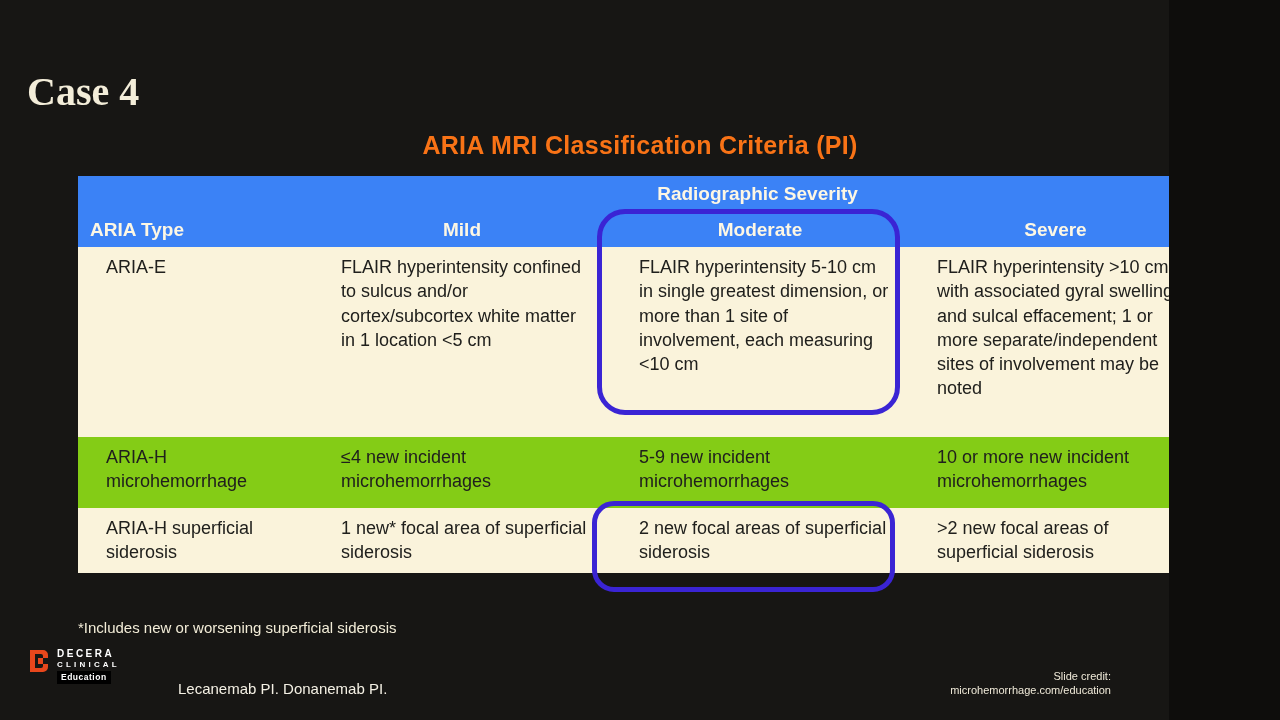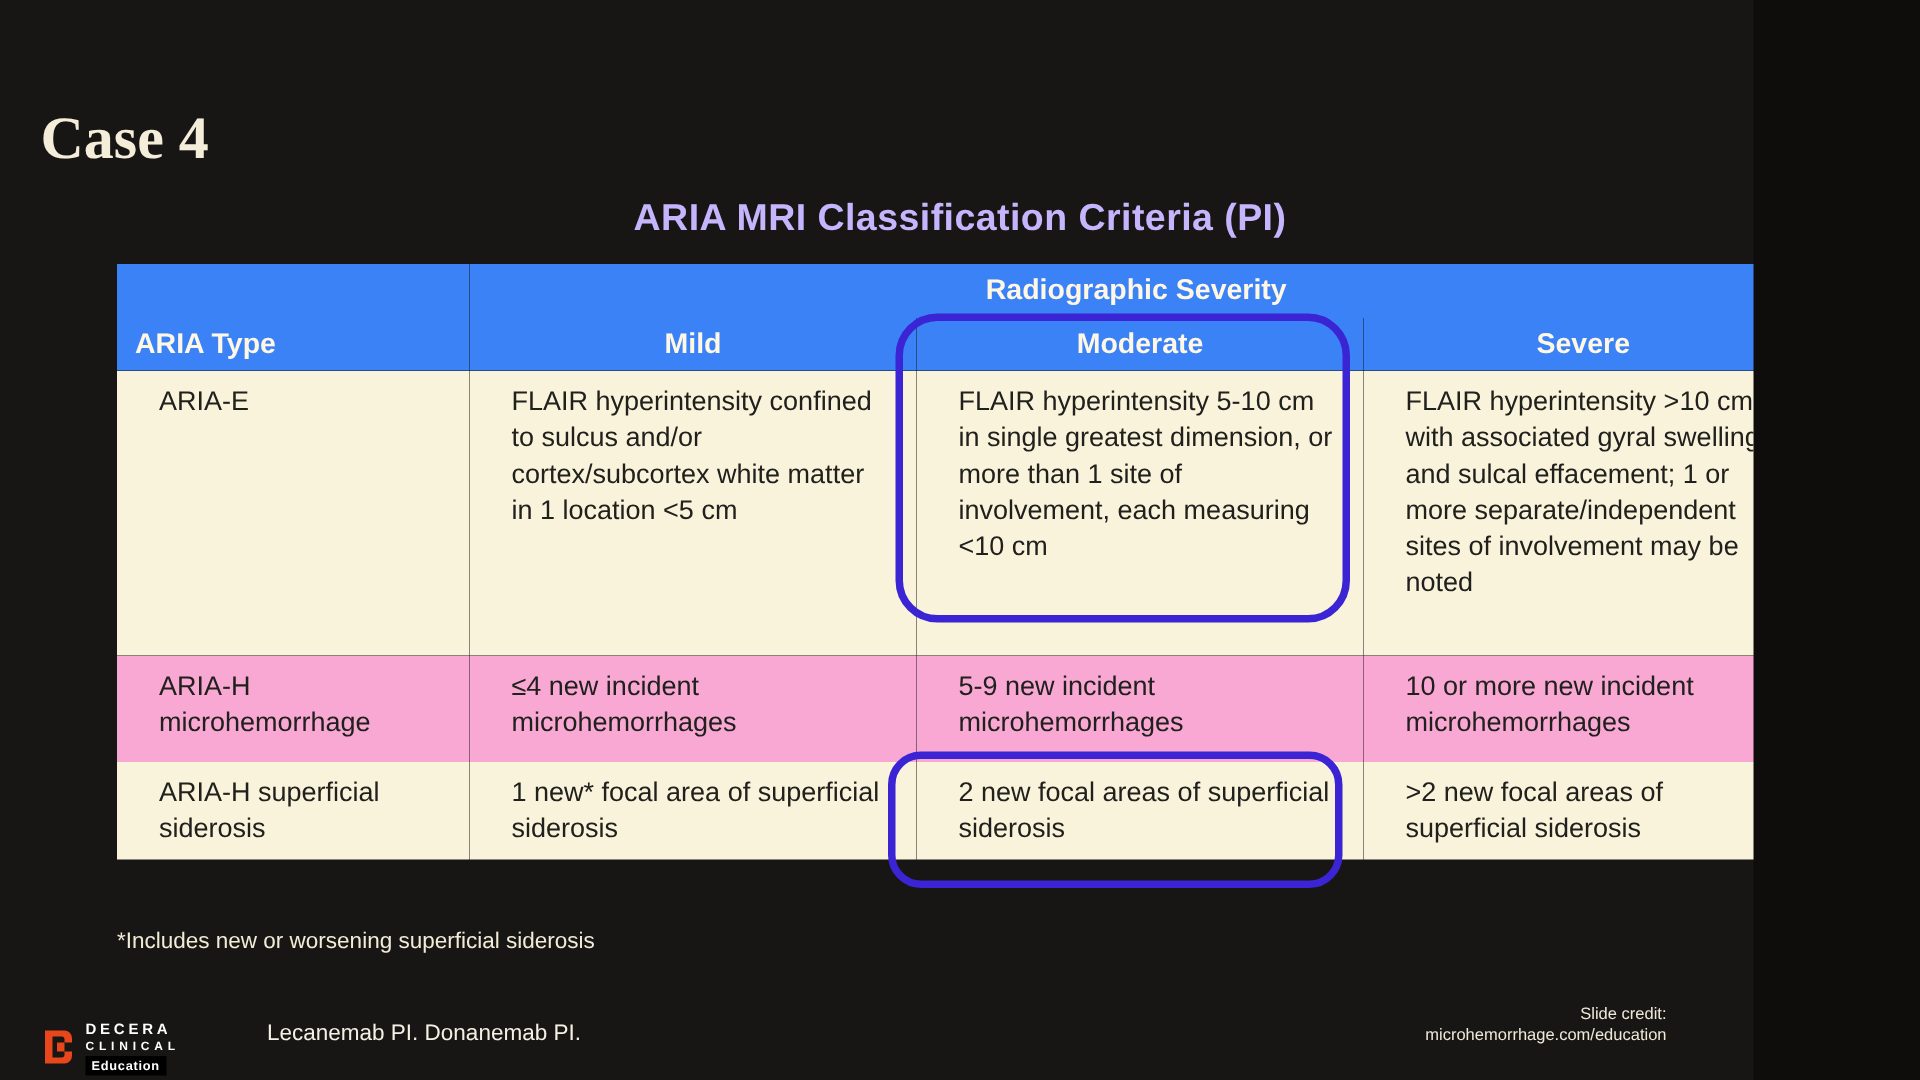--- a/index.html
+++ b/index.html
@@ -13,55 +13,55 @@
 
   .case-title {
     position:absolute; left:27px; top:68px;
     font-family:"Liberation Serif", serif;
     font-size:40px; font-weight:bold; color:#f3edd9;
   }
 
   .table-title {
     position:absolute; left:0; top:131px; width:1280px;
     text-align:center; font-size:25px; font-weight:bold;
-    color:#c4b5fd; letter-spacing:0.3px;
+    color:#f97316; letter-spacing:0.3px;
   }
 
   .aria-table {
     position:absolute; left:78px; top:176px; width:1124px;
     border-collapse:collapse; table-layout:fixed;
   }
   .aria-table td { overflow:hidden; }
 
   .orange-cell { background:#3b82f6; color:#fdf7e4; }
   .severity-cell { text-align:center; font-weight:bold; font-size:19px; }
   .col-head { text-align:center; font-weight:bold; font-size:19px; }
   .col-head-left { text-align:left; font-weight:bold; font-size:19px; padding-left:12px; }
 
   .row-cream td { background:#FAF3DB; }
-  .row-white td { background:#f9a8d4; }
+  .row-white td { background:#84cc16; }
 
   .body-cell {
     font-size:18px; color:#20201d; line-height:1.35;
     padding:8px 16px 8px 28px; vertical-align:top;
   }
 
   .annotation {
     position:absolute; border:5px solid #3A24D4; border-radius:28px;
     background:transparent; pointer-events:none;
   }
   .ann-aria-e { left:597px; top:209px; width:303px; height:206px; }
   .ann-siderosis { left:592px; top:501px; width:303px; height:91px; border-radius:22px; }
 
   .footnote {
     position:absolute; left:78px; top:619px;
     font-size:15px; color:#f2ecd7;
   }
 
-  .footer-logo { position:absolute; left:28px; top:647px; display:flex; gap:7px; align-items:flex-end;margin-top:33px; }
+  .footer-logo { position:absolute; left:28px; top:647px; display:flex; gap:7px; align-items:flex-start; }
   .logo-text { display:flex; flex-direction:column; gap:1px; padding-top:1px; }
   .logo-line1 { color:#ffffff; font-size:10px; font-weight:bold; letter-spacing:2.5px; }
   .logo-line2 { color:#ffffff; font-size:8px; font-weight:bold; letter-spacing:3.2px; }
   .logo-line3 {
     display:inline-block; align-self:flex-start; margin-top:1px;
     background:#000000; color:#ffffff; font-size:8.5px; font-weight:bold;
     padding:1px 4px 2px 4px; letter-spacing:0.5px;
   }
 
   .footer-refs {

